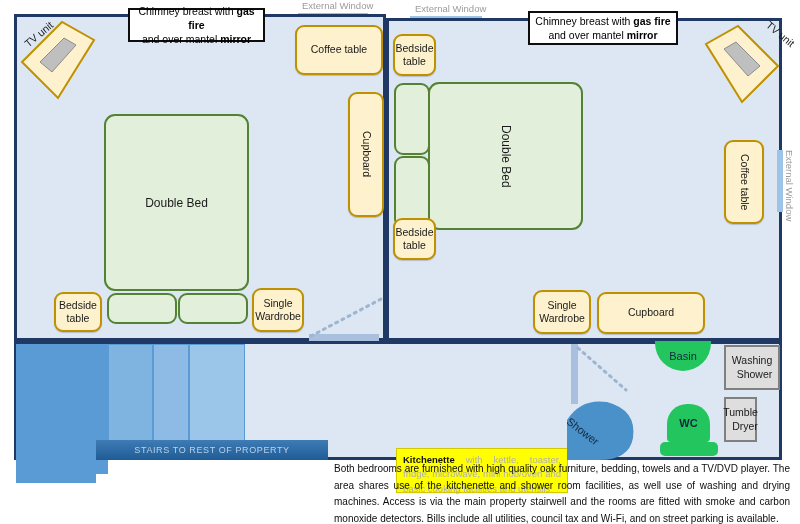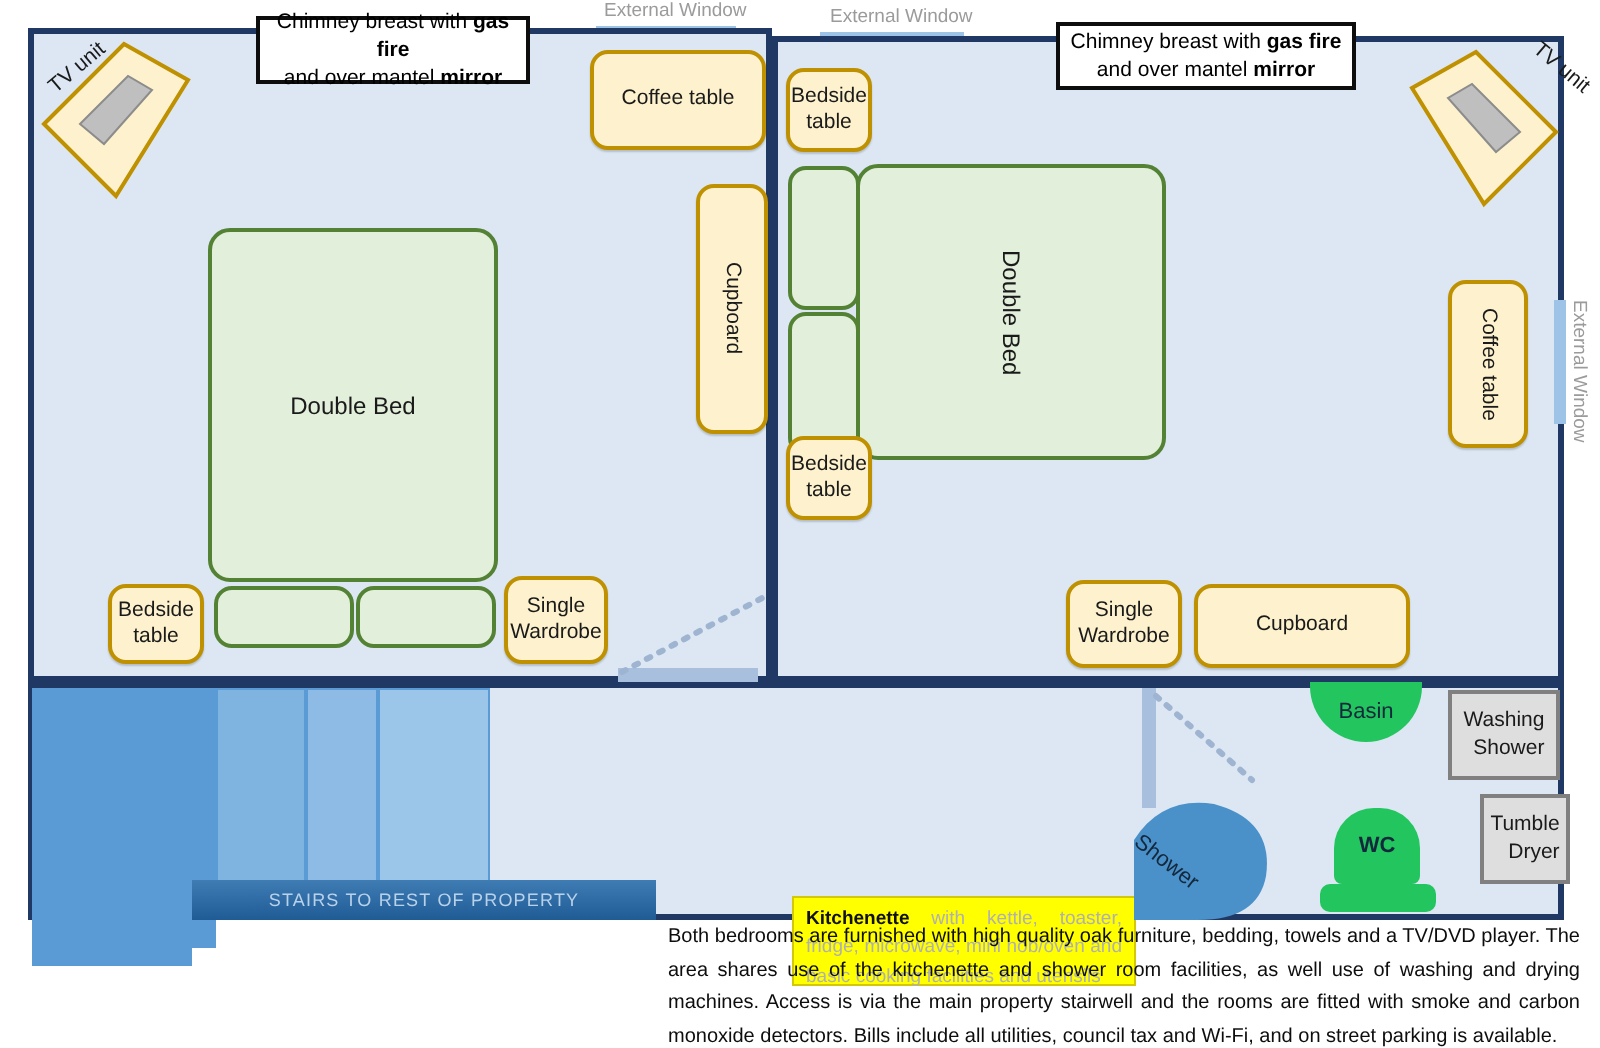--- a/index.html
+++ b/index.html
@@ -311,21 +311,21 @@
   <div class="sanitary" style="left:667px; top:404px; width:43px; height:38px; border-radius:20px 20px 4px 4px; font-weight:bold;">WC</div>
   <div class="sanitary" style="left:660px; top:442px; width:58px; height:14px; border-radius:5px;"></div>
 
   <div class="appliance" style="left:724px; top:345px; width:56px; height:45px;">
     <div>
       <div>Washing</div>
       <div>Shower</div>
     </div>
   </div>
 
-  <div class="appliance" style="left:740px; top:397px; width:45px; height:45px;">
+  <div class="appliance" style="left:724px; top:397px; width:33px; height:45px;">
     <div>
       <div>Tumble</div>
       <div>Dryer</div>
     </div>
   </div>
 
   <div class="para" style="left:334px; top:461px; width:456px;">Both bedrooms are furnished with high quality oak furniture, bedding, towels and a TV/DVD player. The area shares use of the kitchenette and shower room facilities, as well use of washing and drying machines. Access is via the main property stairwell and the rooms are fitted with smoke and carbon monoxide detectors. Bills include all utilities, council tax and Wi-Fi, and on street parking is available.</div>
 
 </div>
 

